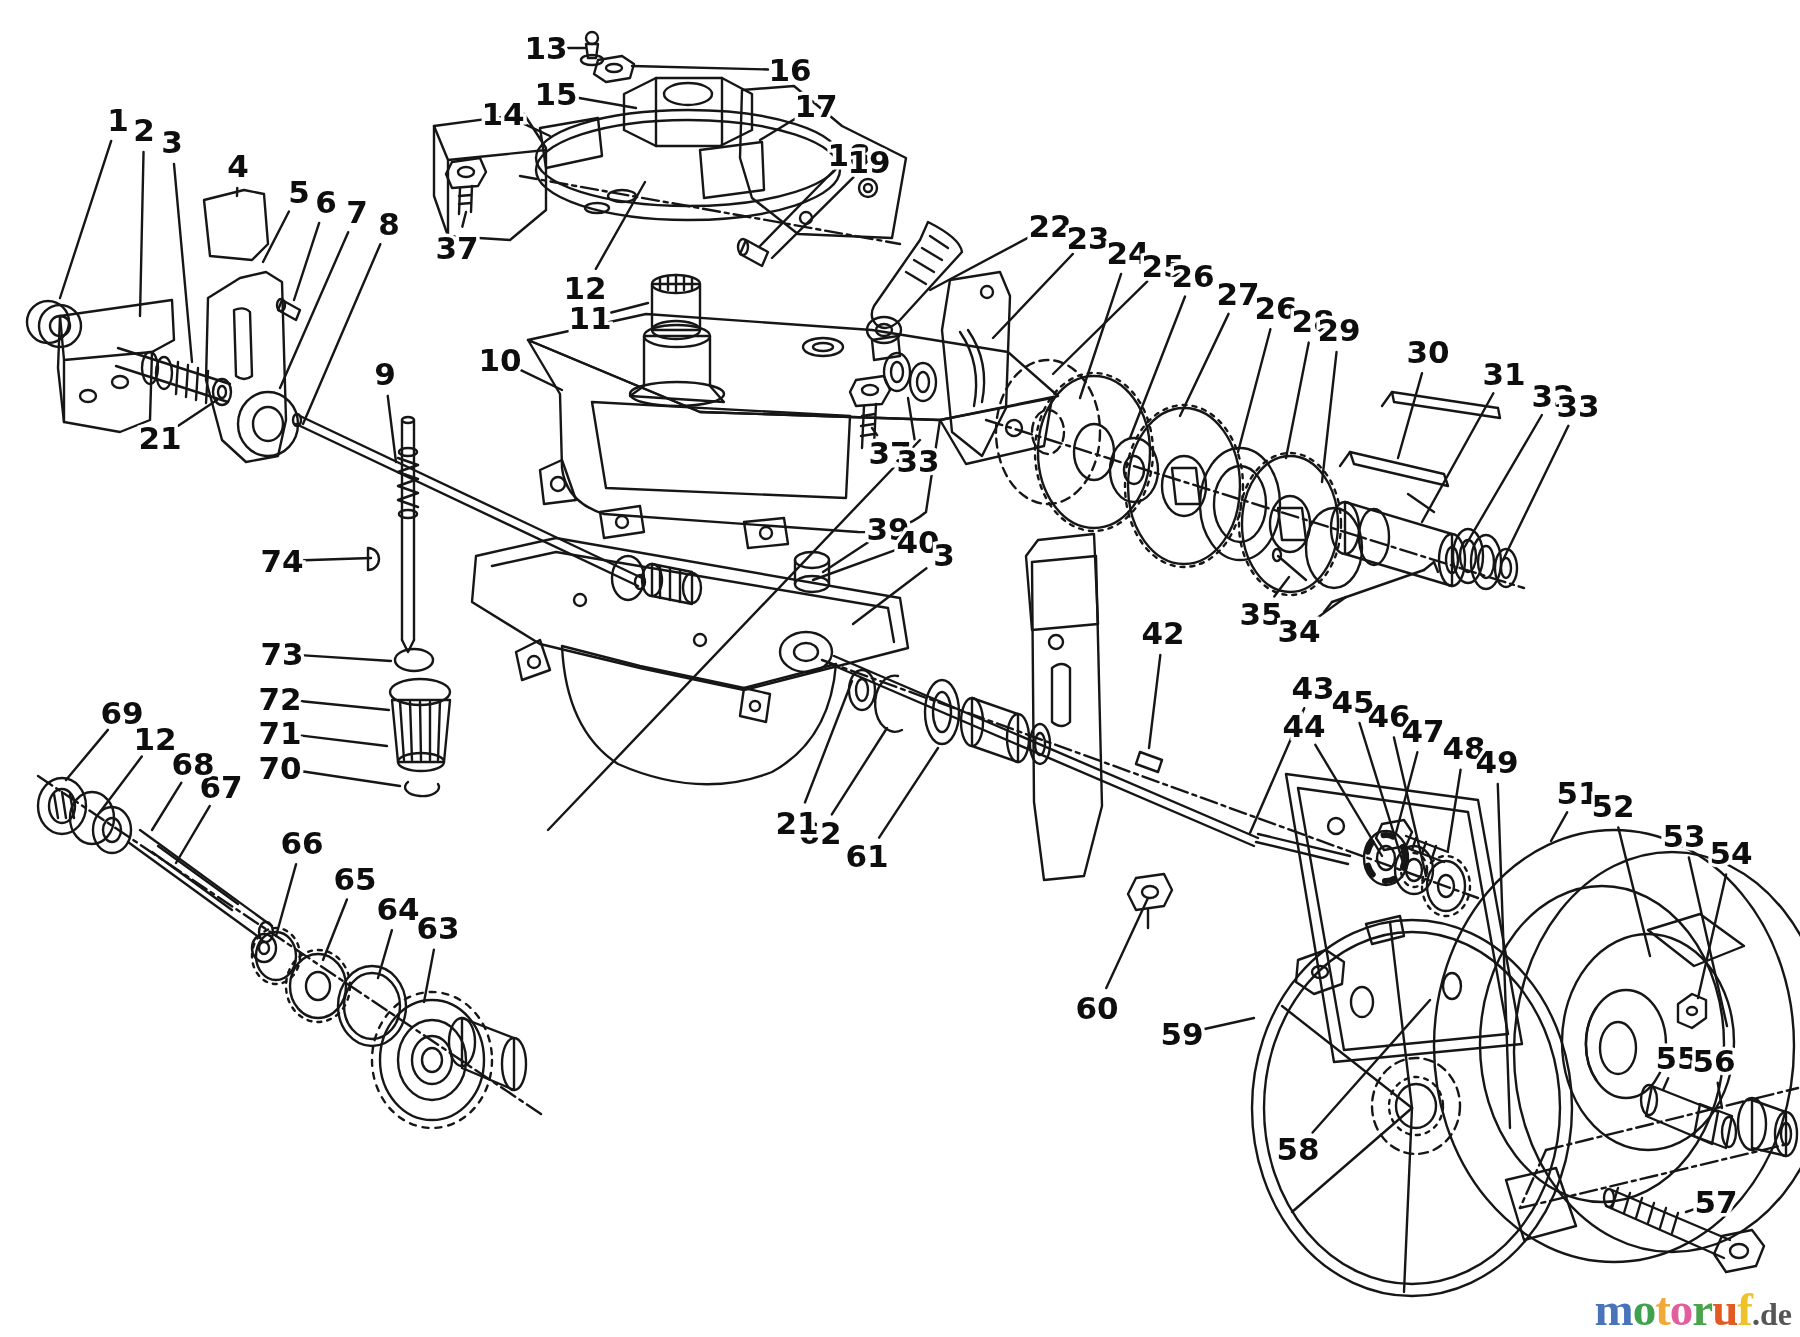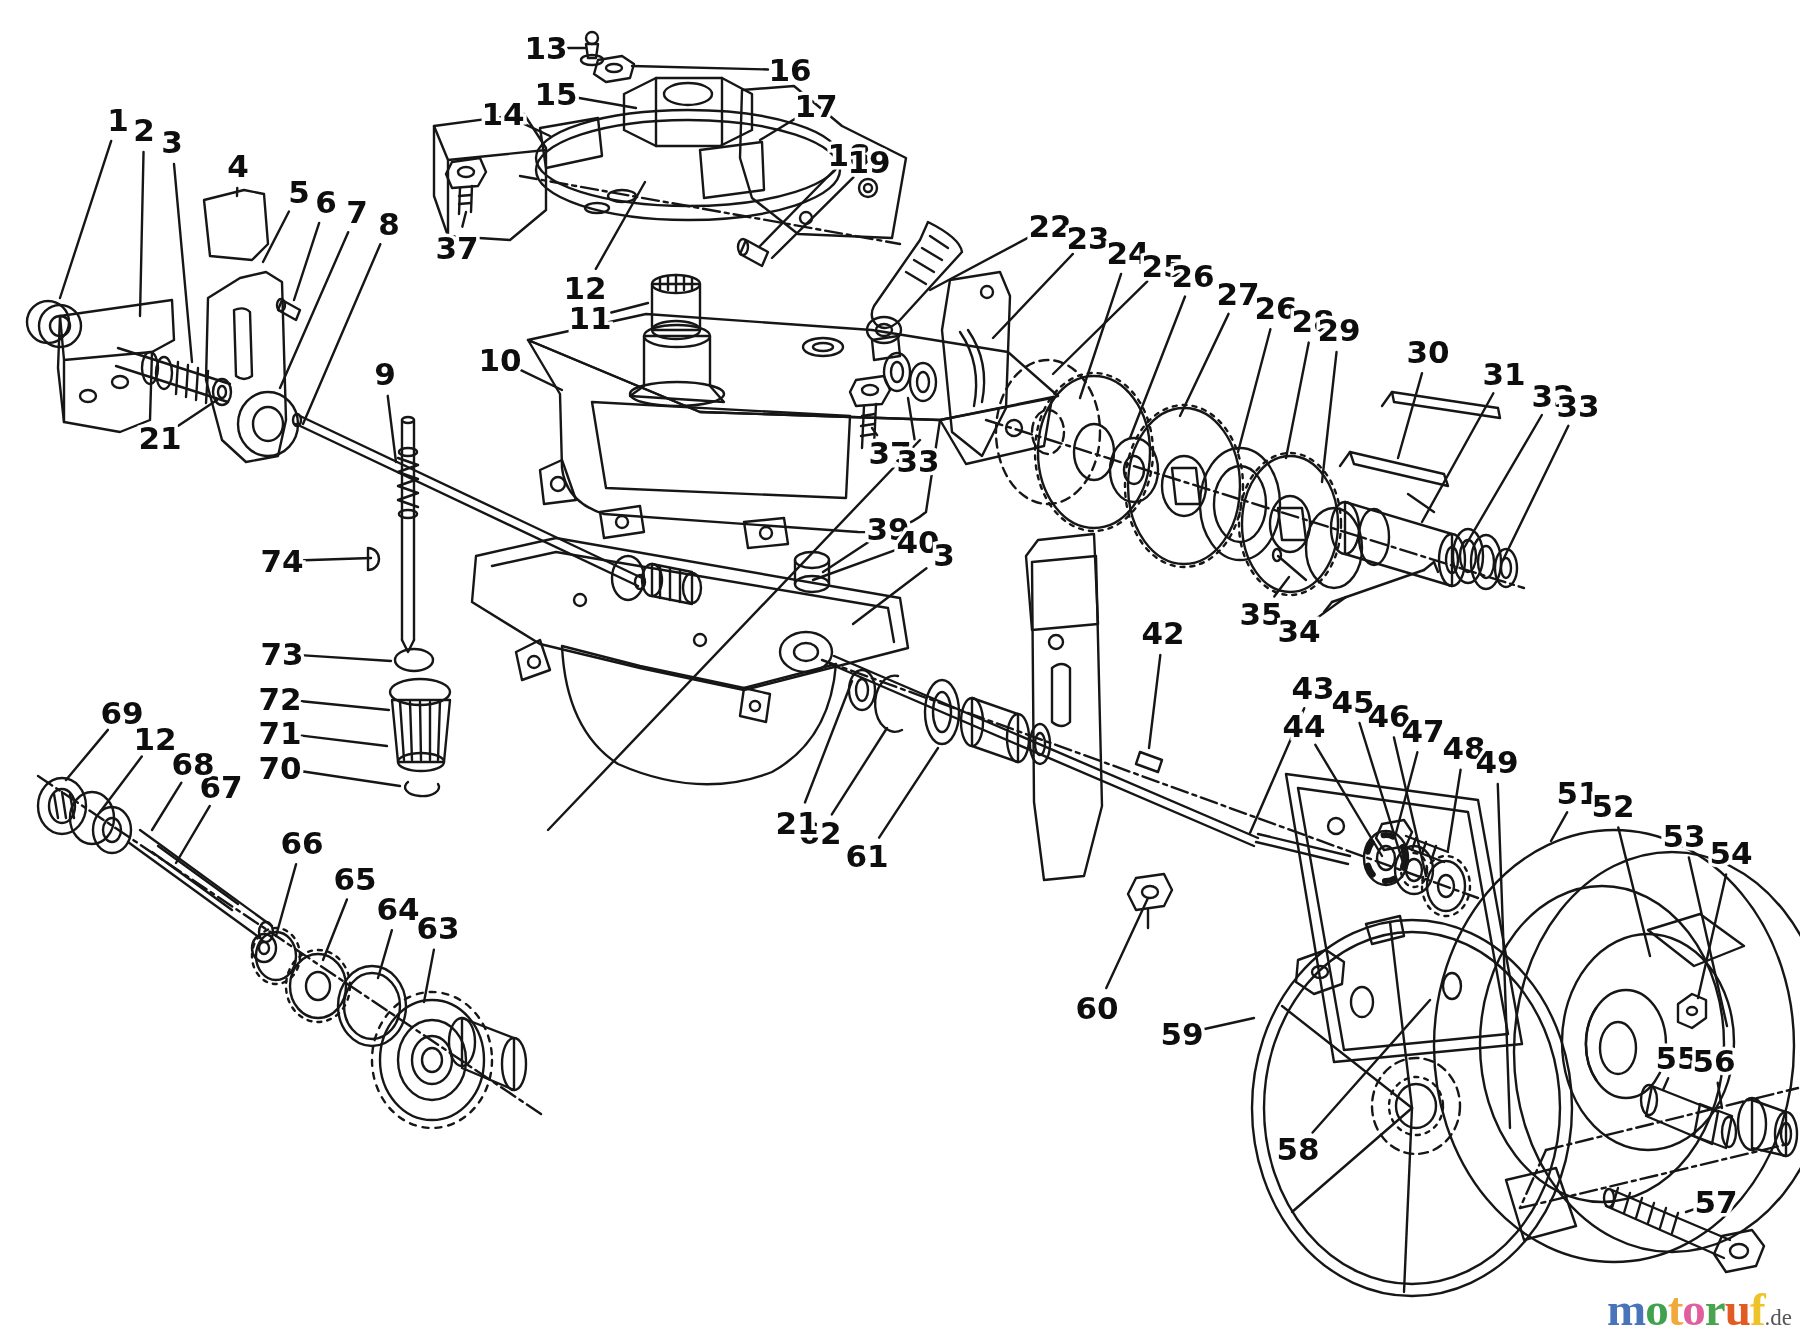--- a/index.html
+++ b/index.html
@@ -17,21 +17,21 @@
   .teeth{stroke-width:8;stroke-dasharray:4 6;fill:none;}
   .teeth2{stroke-width:11;stroke-dasharray:6 7;fill:none;}
   .balls{stroke-width:5;stroke-dasharray:4 6;fill:none;}
   .dd{stroke-dasharray:17 5 4 5;stroke-width:1.5;}
   .dash{stroke-dasharray:9 6;stroke-width:1.8;}
   .leader{stroke:#101010;stroke-width:2.1;fill:none;}
   .plabel{font:800 31px "DejaVu Sans",sans-serif;fill:#0e0e0e;text-anchor:middle;
           dominant-baseline:central;paint-order:stroke;stroke:#ffffff;stroke-width:7px;}
   #watermark{position:absolute;right:8px;bottom:4px;font-family:"Liberation Serif","DejaVu Serif",serif;
              font-weight:700;font-size:47px;letter-spacing:-1px;line-height:1;user-select:none;}
-  #watermark .suffix{font-size:23px;font-weight:400;letter-spacing:0;}
+  #watermark .suffix{font-size:32px;font-weight:700;letter-spacing:0;}
 </style>
 </head>
 <body>
 
 <div id="stage">
 
 <svg id="art" width="1800" height="1337" viewBox="0 0 1800 1337">
 
   <g>
     <line class="dd" x1="986" y1="420" x2="1524" y2="588"></line>

